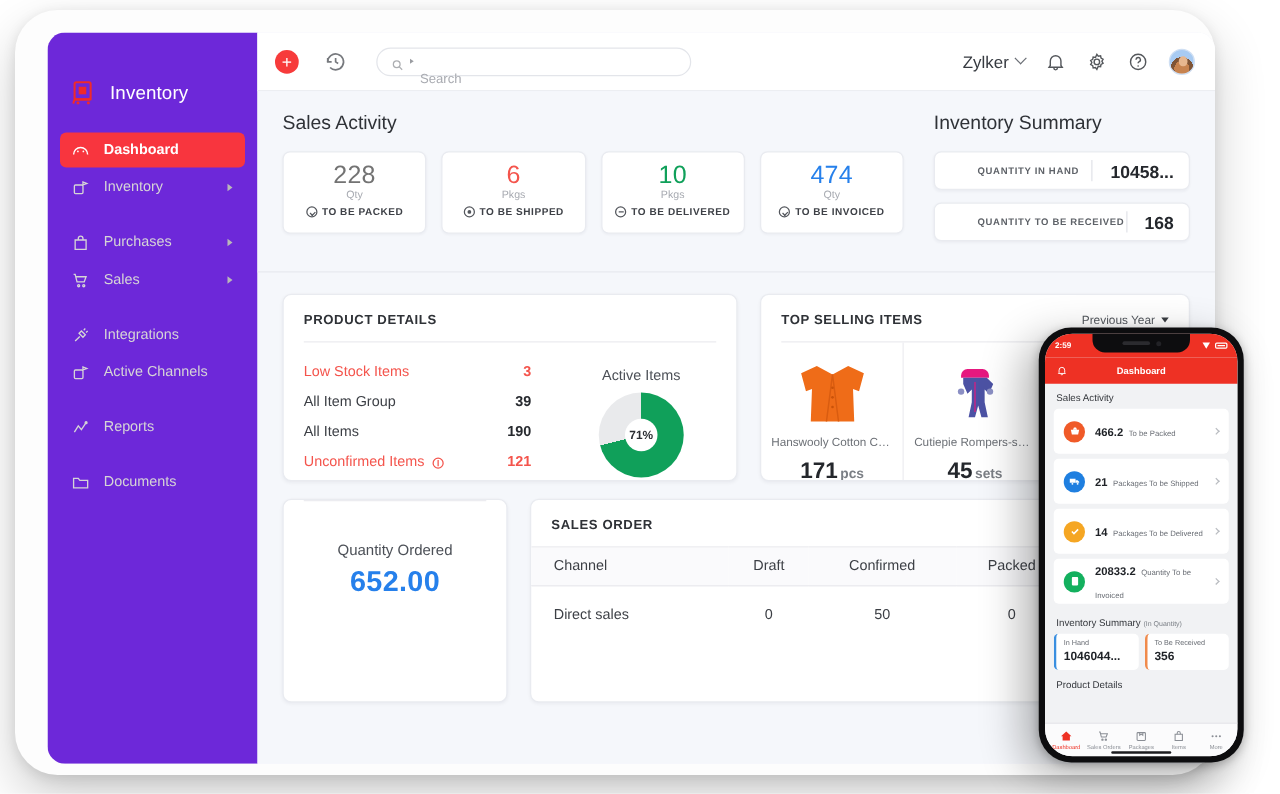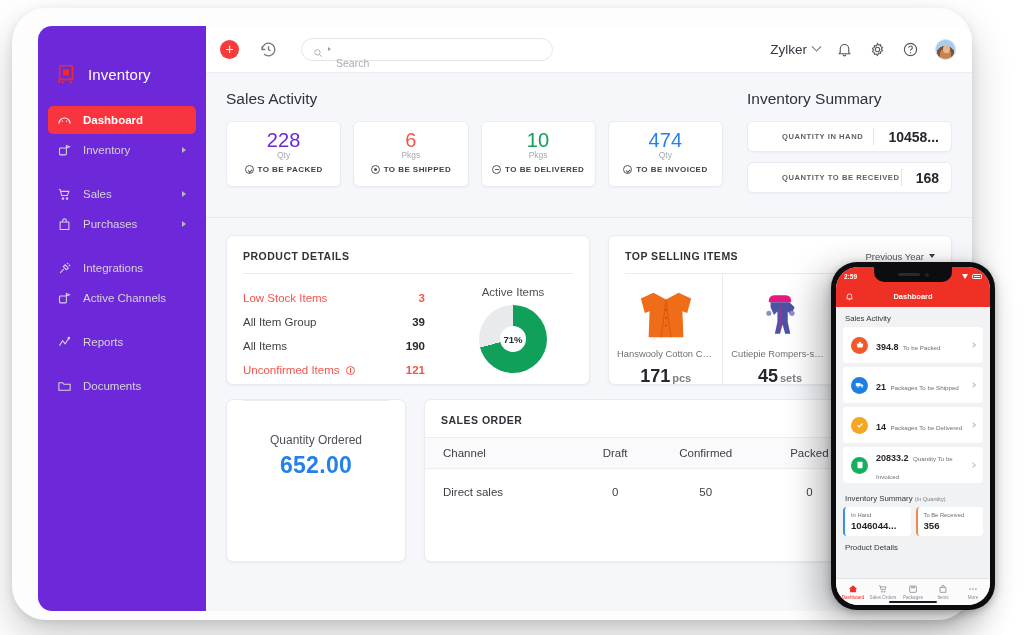--- a/index.html
+++ b/index.html
@@ -147,21 +147,21 @@
   .card-title { font-size:10.5px;font-weight:bold;letter-spacing:.5px;color:#2f3237; }
   .card-drop {
     margin-left:auto;display:flex;align-items:center;gap:5px;
     font-size:9.5px;color:#54585e;cursor:pointer;
   }
   .card-drop .tri { width:0;height:0;border-top:4px solid #3a3d42;border-left:3.4px solid transparent;border-right:3.4px solid transparent;}
   .hr { height:1px;background:#ececf0;margin:0 16px; }
 
   
   .pd { flex: 0 0 364px; height:150px; }
-  .pd-body { display:flex; padding: 12px 16px 0 16px; }
+  .pd-body { display:flex; padding: 12px 16px 0 16px; align-items: flex-end; }
   .pd-list { flex:1 1 auto; }
   .pd-line { display:flex; align-items:center; height:24px; font-size:11.5px; color:#3c3f45; }
   .pd-line.alert { color:#f4544c; }
   .pd-line .v { margin-left:auto; font-weight:bold; color:#26292e; padding-right:28px;}
   .pd-line.alert .v { color:#f4544c; }
   .info-i { display:inline-block;width:9px;height:9px;border:1px solid #f4544c;border-radius:50%;position:relative;margin-left:6px;flex:0 0 9px;}
   .info-i::after{content:"";position:absolute;left:3.4px;top:1.8px;width:1px;height:4.6px;background:#f4544c;}
   .pd-chart { flex:0 0 120px; text-align:center; }
   .pd-chart-title{font-size:11.5px;color:#4c5057;margin-bottom:7px;}
   .donut { width:68px;height:68px;border-radius:50%;margin:0 auto;position:relative;
@@ -299,37 +299,37 @@
               </svg>
             </span>
             <span>Inventory</span>
             <span class="caret"></span>
           </div>
           <div class="nav-gap"></div>
 
           <div class="nav-item">
             <span class="ico">
               <svg viewBox="0 0 24 24" width="15" height="15" fill="none" stroke="#d6d4d6" stroke-width="1.7">
+                <path d="M5 8h14v12H5z"></path>
+                  <path d="M9 8V6a3 3 0 0 1 6 0v2"></path>
+              </svg>
+            </span>
+            <span>Purchases</span>
+            <span class="caret"></span>
+          </div>
+
+          <div class="nav-item">
+            <span class="ico">
+              <svg viewBox="0 0 24 24" width="15" height="15" fill="none" stroke="#d6d4d6" stroke-width="1.7">
                 <path d="M3 4h2l2.4 9.5h9.2L19 7H6"></path>
                   <circle cx="9.5" cy="18.5" r="1.3"></circle>
                   <circle cx="16" cy="18.5" r="1.3"></circle>
               </svg>
             </span>
             <span>Sales</span>
-            <span class="caret"></span>
-          </div>
-
-          <div class="nav-item">
-            <span class="ico">
-              <svg viewBox="0 0 24 24" width="15" height="15" fill="none" stroke="#d6d4d6" stroke-width="1.7">
-                <path d="M5 8h14v12H5z"></path>
-                  <path d="M9 8V6a3 3 0 0 1 6 0v2"></path>
-              </svg>
-            </span>
-            <span>Purchases</span>
             <span class="caret"></span>
           </div>
           <div class="nav-gap"></div>
 
           <div class="nav-item">
             <span class="ico">
               <svg viewBox="0 0 24 24" width="15" height="15" fill="none" stroke="#d6d4d6" stroke-width="1.7">
                 <path d="M5 19 L11 13"></path>
                   <path d="M10 9l5 5 3-3-5-5z"></path>
                   <path d="M16 5l2-2M19 8l2-2"></path>
@@ -423,21 +423,21 @@
         </header>
 
         <div class="content">
 
           <div class="band">
             <div class="band-left">
               <div class="sec-title">Sales Activity</div>
               <div class="cards">
 
                 <div class="stat-card">
-                  <div class="stat-num" style="color:#6d28d9">228</div>
+                  <div class="stat-num" style="color:#737373">228</div>
                   <div class="stat-unit">Qty</div>
                   <div class="stat-label">
                     <span class="ring check"></span>
                     <span>TO BE PACKED</span>
                   </div>
                 </div>
 
                 <div class="stat-card">
                   <div class="stat-num" style="color:#f4544c">6</div>
                   <div class="stat-unit">Pkgs</div>
@@ -644,21 +644,21 @@
         <div class="ph-sec">Sales Activity</div>
 
         <div class="ph-card">
           <span class="ph-ico" style="background:#f05a28">
             <svg viewBox="0 0 24 24" width="10" height="10" fill="#fff">
                 <path d="M4 9h16l-2 9H6z"></path>
                 <path d="M8 9l2-4h4l2 4z" fill="#fff"></path>
               </svg>
           </span>
           <span class="ph-txt">
-            <span class="n">394.8</span>
+            <span class="n">466.2</span>
             <span class="l">To be Packed</span>
           </span>
           <span class="ph-arr"></span>
         </div>
 
         <div class="ph-card">
           <span class="ph-ico" style="background:#1f7fe0">
             <svg viewBox="0 0 24 24" width="10" height="10" fill="#fff">
                 <path d="M2 7h11v8H2z"></path>
                 <path d="M13 10h4l3 3v2h-7z"></path>

